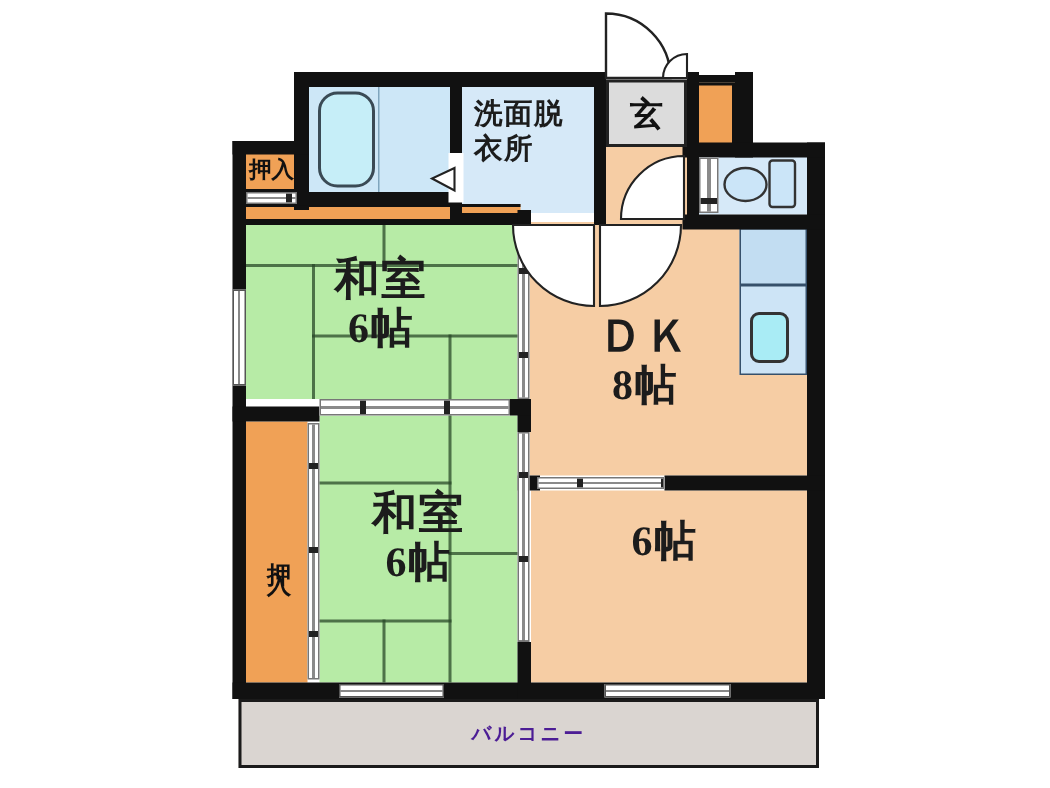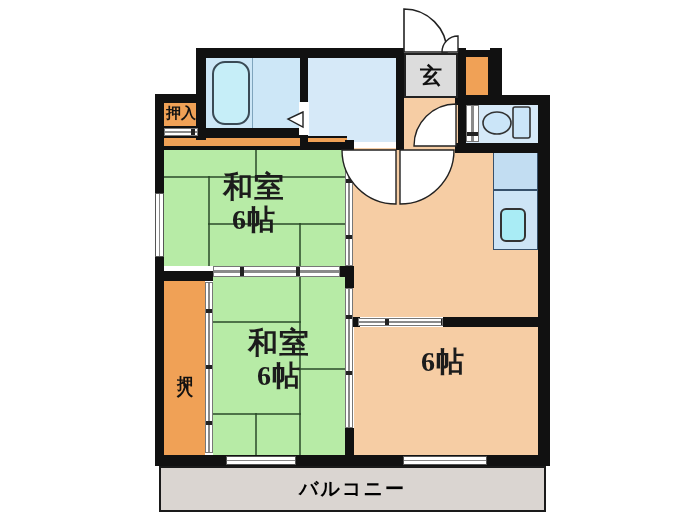--- a/index.html
+++ b/index.html
@@ -32,21 +32,21 @@
   .lbl-sub{font-size:28px;}
   .genkan-box{position:absolute;background:#dcdcdc;border:2px solid #222;box-sizing:border-box;
       display:flex;align-items:center;justify-content:center;font-size:22px;font-weight:600;color:#111;}
   .shoebox{position:absolute;background:#f0a156;border:2px solid #111;box-sizing:border-box;}
   .oshiire-top{position:absolute;background:#f0a156;border:2px solid #111;box-sizing:border-box;
       display:flex;align-items:center;justify-content:center;font-size:15px;font-weight:700;color:#111;}
   .oshiire-side{position:absolute;background:#f0a156;display:flex;align-items:center;justify-content:center;}
   .oshiire-side span{writing-mode:vertical-rl;font-size:16px;font-weight:700;color:#111;letter-spacing:6px;}
   .balcony{position:absolute;background:#dad5d1;border:2px solid #1a1a1a;box-sizing:border-box;
       display:flex;align-items:center;justify-content:center;}
-  .balcony span{font-family:Liberation Sans, sans-serif;font-size:19px;color:#000000;font-weight:600;letter-spacing:2px;}
+  .balcony span{font-family:Liberation Sans, sans-serif;font-size:13px;color:#4c1d95;font-weight:600;letter-spacing:2px;}
   .senmen{position:absolute;color:#1c1c1c;font-size:19px;font-weight:600;line-height:1.2;letter-spacing:1px;}
   .kitchen-u{position:absolute;background:#c2ddf2;border:1.5px solid #36506b;box-sizing:border-box;}
   .kitchen-l{position:absolute;background:#cde4f6;border:1.5px solid #36506b;box-sizing:border-box;}
   .sink{position:absolute;background:#a9ecf5;border:2px solid #333;border-radius:6px;box-sizing:border-box;}
   .tub{position:absolute;background:#c6eef8;border:2px solid #3a4a55;border-radius:13px;box-sizing:border-box;}
   svg{position:absolute;left:0;top:0;}
 </style>
 </head>
 <body>
 
@@ -152,21 +152,27 @@
   <div class="room-label" style="left:184px;top:170px;width:140px;">
     <span class="lbl-main">和室</span>
     <span class="lbl-sub">6帖</span>
   </div>
 
   <div class="room-label" style="left:209px;top:326px;width:140px;">
     <span class="lbl-main">和室</span>
     <span class="lbl-sub">6帖</span>
   </div>
 
+  <div class="room-label" style="left:355px;top:208px;width:150px;">
+    <span class="lbl-main">ＤＫ</span>
+    <span class="lbl-sub">8帖</span>
+  </div>
 
   <div class="room-label" style="left:368px;top:346px;width:150px;">
     <span class="lbl-sub">6帖</span>
   </div>
 
   <div class="senmen" style="left:316px;top:66px;width:80px;">
+    <span style="display:block;">洗面脱</span>
+    <span style="display:block;">衣所</span>
   </div>
 
 </div>
 
 </body></html>

